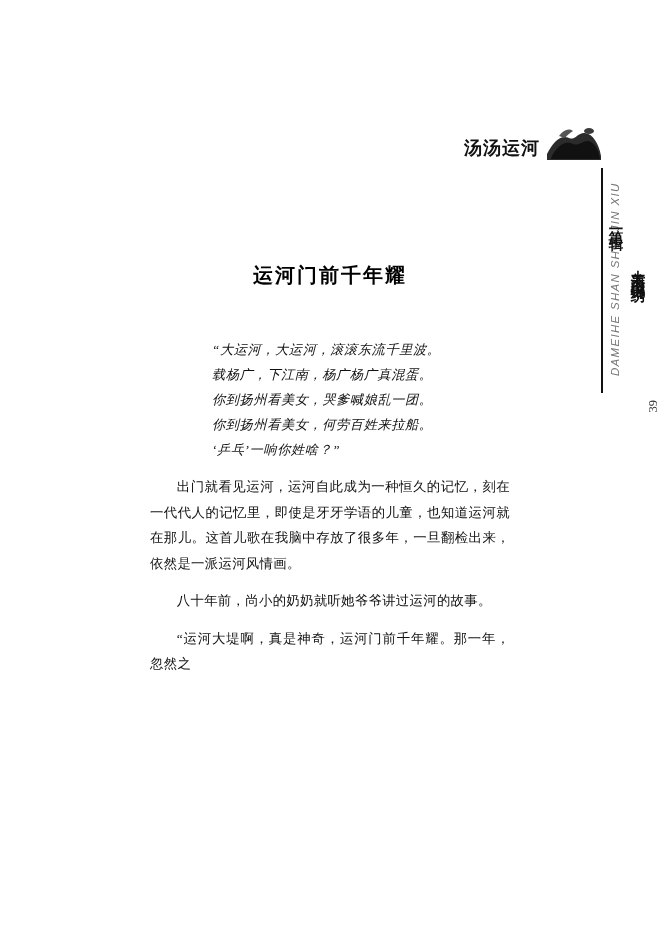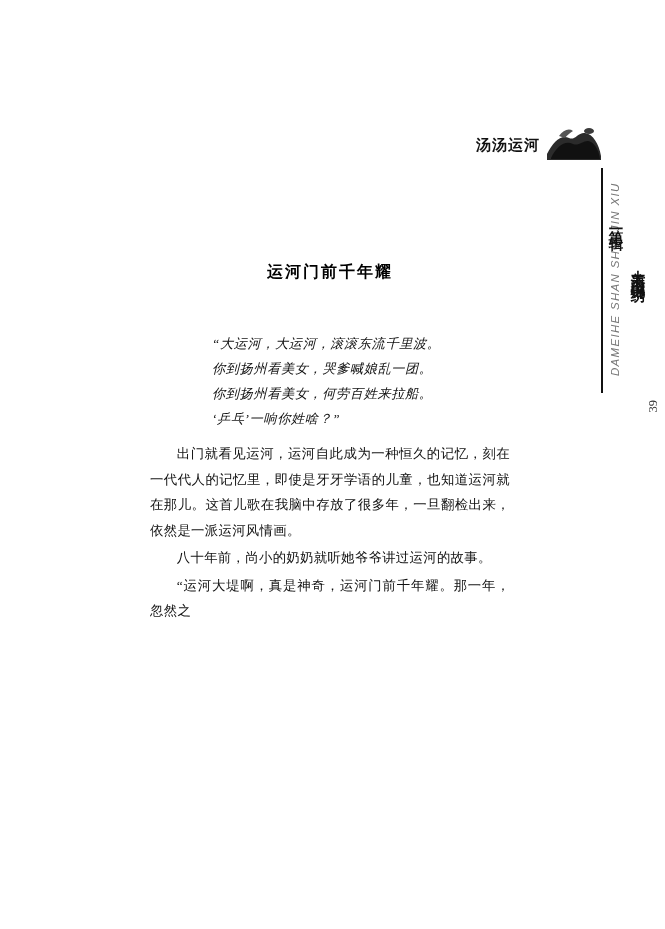--- a/index.html
+++ b/index.html
@@ -21,21 +21,21 @@
     left: 0;
     top: 0;
     width: 665px;
     height: 929px;
   }
 
   .running-head {
     position: absolute;
     right: 125px;
     top: 136px;
-    font-size: 15px;
+    font-size: 18px;
     font-weight: bold;
     letter-spacing: 1px;
     color: #111;
     font-family: "Liberation Serif", "DejaVu Serif", serif;
   }
 
   .head-ornament {
     position: absolute;
     right: 62px;
     top: 124px;
@@ -107,21 +107,21 @@
 
   
   .article {
     position: absolute;
     left: 150px;
     top: 262px;
     width: 360px;
   }
 
   .article-title {
-    font-size: 16px;
+    font-size: 20px;
     font-weight: bold;
     text-align: center;
     letter-spacing: 2px;
     color: #000;
     margin: 0 0 48px 0;
   }
 
   .verse {
     margin: 4px 0 10px 0;
     padding-left: 62px;
@@ -136,21 +136,21 @@
     font-family: "Liberation Serif", "DejaVu Serif", serif;
     white-space: nowrap;
   }
 
   .para {
     font-size: 13.4px;
     line-height: 25.5px;
     text-align: justify;
     text-justify: inter-character;
     letter-spacing: 0.3px;
-    margin: 0 0 2px 0;
+    margin: 12px 0 2px 0;
     text-indent: 2em;
     color: #111;
   }
 </style>
 </head>
 <body>
 
 <div class="page">
 
   <div class="running-head">汤汤运河</div>
@@ -170,20 +170,21 @@
   <div class="side-latin">DAMEIHE SHAN SHUI JIN XIU</div>
   <div class="side-cn-1">第一辑</div>
   <div class="side-cn-2">大美河山书锦绣</div>
   <div class="folio">39</div>
 
   <div class="article">
     <h1 class="article-title">运河门前千年耀</h1>
 
     <div class="verse">
       <div class="verse-line">“大运河，大运河，滚滚东流千里波。</div>
+      <div class="verse-line">载杨广，下江南，杨广杨广真混蛋。</div>
       <div class="verse-line">你到扬州看美女，哭爹喊娘乱一团。</div>
       <div class="verse-line">你到扬州看美女，何劳百姓来拉船。</div>
       <div class="verse-line">‘乒乓’一响你姓啥？”</div>
     </div>
 
     <p class="para">出门就看见运河，运河自此成为一种恒久的记忆，刻在一代代人的记忆里，即使是牙牙学语的儿童，也知道运河就在那儿。这首儿歌在我脑中存放了很多年，一旦翻检出来，依然是一派运河风情画。</p>
     <p class="para">八十年前，尚小的奶奶就听她爷爷讲过运河的故事。</p>
     <p class="para">“运河大堤啊，真是神奇，运河门前千年耀。那一年，忽然之</p>
   </div>
 

